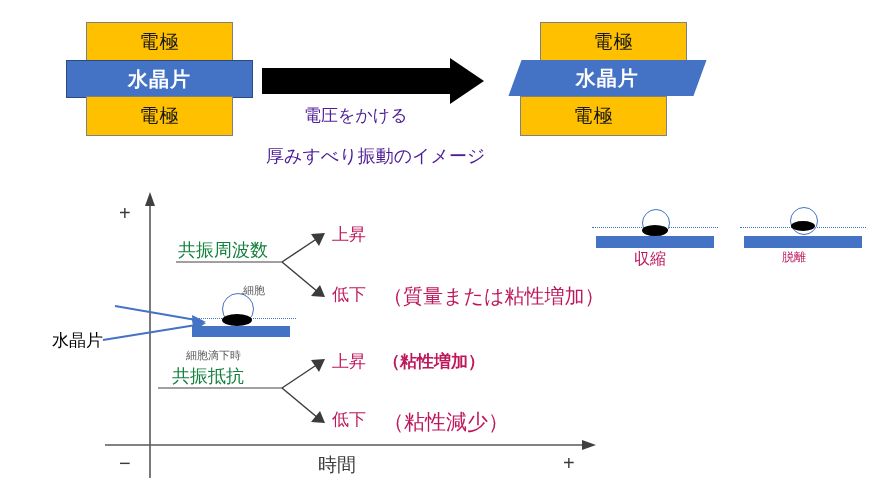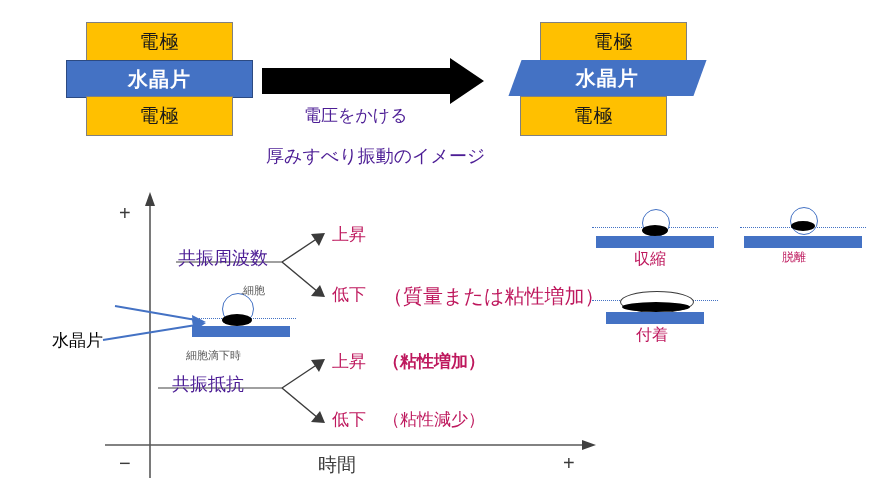--- a/index.html
+++ b/index.html
@@ -31,21 +31,21 @@
   }
   .quartz-skew > span{transform:skewX(20deg);display:block;}
 
   .caption{font-size:17px;color:#4c1d95;white-space:nowrap;}
 
   
   svg.layer{position:absolute;left:0;top:0;width:870px;height:500px;overflow:visible;pointer-events:none;}
 
   
   .lbl{font-size:16px;color:#be185d;white-space:nowrap;}
-  .lbl-big{font-size:18px;color:#4c1d95;white-space:nowrap;margin-top:8px;}
+  .lbl-big{font-size:18px;color:#15803d;white-space:nowrap;}
   .lbl-sm{font-size:11px;color:#595959;white-space:nowrap;}
   .lbl-axis{font-size:19px;color:#3b3b3b;white-space:nowrap;}
   .sign{font-size:20px;color:#3b3b3b;}
   .lbl-left{font-size:17px;color:#000000;white-space:nowrap;}
 
   
   .plate{background:#4472C4;}
   .cellcircle{border:1.4px solid #4472C4;border-radius:50%;background:#ffffff;}
   .cellfoot{background:#000000;border-radius:50%;}
   .cellflat{border:1.4px solid #3b3b3b;border-radius:50%;background:#ffffff;}
@@ -124,21 +124,21 @@
   <div class="abs lbl-big" style="left:178px;top:238px;">共振周波数</div>
   <div class="abs lbl" style="left:332px;top:223px;font-size:17px;">上昇</div>
   <div class="abs lbl" style="left:332px;top:283px;font-size:17px;">低下</div>
   <div class="abs lbl" style="left:383px;top:283px;font-size:20px;">（質量または粘性増加）</div>
 
   <div class="abs lbl-sm" style="left:186px;top:348px;">細胞滴下時</div>
   <div class="abs lbl-big" style="left:172px;top:364px;">共振抵抗</div>
   <div class="abs lbl" style="left:332px;top:350px;font-size:17px;">上昇</div>
   <div class="abs lbl" style="left:383px;top:350px;font-size:17px;font-weight:bold;">（粘性増加）</div>
   <div class="abs lbl" style="left:332px;top:408px;font-size:17px;">低下</div>
-  <div class="abs lbl" style="left:383px;top:408px;font-size:17px;">（粘性減少）</div>
+  <div class="abs lbl" style="left:383px;top:408px;font-size:21px;">（粘性減少）</div>
 
   <div class="abs lbl-left" style="left:52px;top:329px;">水晶片</div>
 
   <div class="abs" style="left:186px;top:285px;width:110px;height:58px;">
     <div class="abs dotline" style="left:0px;top:33px;width:110px;"></div>
     <div class="abs cellcircle" style="left:36px;top:8px;width:30px;height:30px;"></div>
     <div class="abs cellfoot" style="left:36px;top:29px;width:30px;height:12px;"></div>
     <div class="abs plate" style="left:6px;top:41px;width:98px;height:11px;"></div>
   </div>
   <div class="abs lbl-sm" style="left:243px;top:283px;">細胞</div>
@@ -152,21 +152,14 @@
   </div>
 
   <div class="abs" style="left:740px;top:205px;width:126px;height:62px;">
     <div class="abs dotline-dk" style="left:0px;top:22px;width:126px;"></div>
     <div class="abs cellcircle" style="left:50px;top:2px;width:26px;height:26px;"></div>
     <div class="abs cellfoot" style="left:51px;top:16px;width:24px;height:10px;"></div>
     <div class="abs plate" style="left:4px;top:31px;width:118px;height:12px;"></div>
     <div class="abs lbl" style="left:42px;top:44px;font-size:12px;">脱離</div>
   </div>
 
-  <div class="abs" style="left:592px;top:283px;width:126px;height:62px;">
-    <div class="abs dotline-dk" style="left:0px;top:17px;width:126px;"></div>
-    <div class="abs cellflat" style="left:28px;top:8px;width:72px;height:20px;"></div>
-    <div class="abs cellfoot" style="left:30px;top:19px;width:68px;height:10px;"></div>
-    <div class="abs plate" style="left:14px;top:29px;width:98px;height:12px;"></div>
-    <div class="abs lbl" style="left:44px;top:42px;font-size:16px;">付着</div>
-  </div>
 
 </div>
 
 </body></html>

